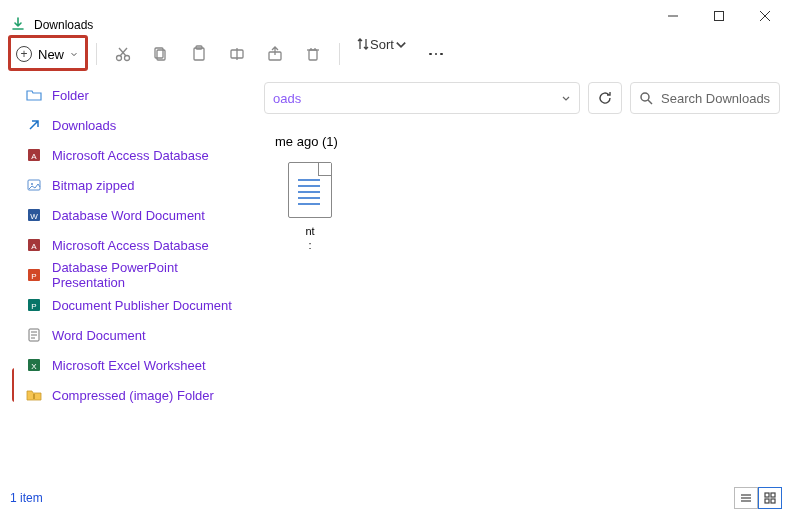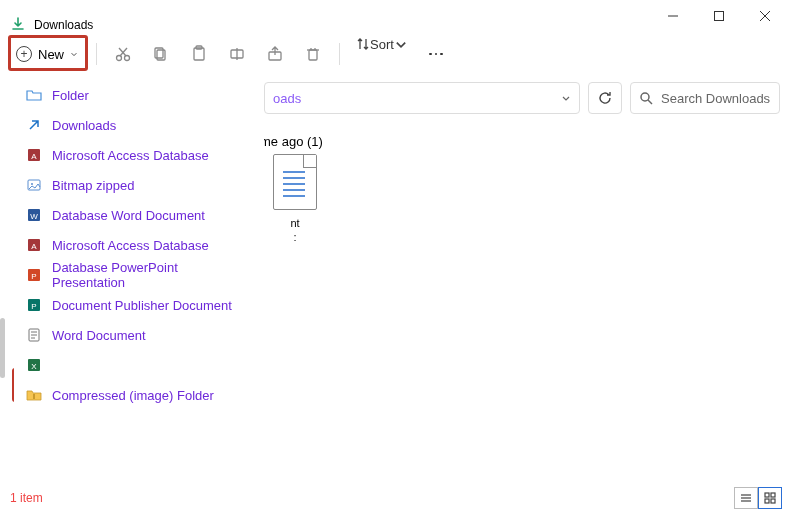--- a/index.html
+++ b/index.html
@@ -32,38 +32,38 @@
 .row2 { height:40px; display:flex; align-items:center; padding:0 12px; gap:8px; margin-top:2px;}
 .addr { flex:1; height:32px; border:1px solid #ddd; border-radius:4px; display:flex; align-items:center; padding:0 8px; font-size:13px; color:#333; justify-content:space-between;}
 .addr-part { color:#8b5cf6;}
 .addr-right { display:flex; align-items:center; gap:12px;}
 .refresh-btn { width:34px; height:32px; display:flex; align-items:center; justify-content:center; border:1px solid #ddd; border-radius:4px;}
 .refresh-btn svg { width:16px; height:16px; stroke:#444; fill:none; stroke-width:1.4;}
 .search { width:150px; height:32px; border:1px solid #ddd; border-radius:4px; display:flex; align-items:center; padding:0 8px; gap:8px; color:#666; font-size:13px;}
 .search svg { width:14px; height:14px; stroke:#666; fill:none; stroke-width:1.5;}
 
 
-.main { position:relative; height:370px; }
+.main { position:relative; height:370px;margin-left:15px; }
 .group-header { position:absolute; left:260px; top:16px; font-size:13px;}
-.doc-tile { position:absolute; left:260px; top:36px; width:70px; display:flex; flex-direction:column; align-items:center;}
+.doc-tile { position:absolute; left:260px; top:44px; width:70px; display:flex; flex-direction:column; align-items:center;}
 .doc-tile .page { width:44px; height:56px; border:1px solid #888; border-radius:2px; position:relative; background:#fff;}
 .doc-tile .page::before { content:""; position:absolute; right:0; top:0; width:12px; height:12px; border-left:1px solid #888; border-bottom:1px solid #888; background:#fff;}
 .doc-tile .lines { position:absolute; left:9px; top:16px; width:22px; height:28px; display:flex; flex-direction:column; gap:4px;}
 .doc-tile .lines span { height:2px; background:#1461c9; opacity:.7;}
 .doc-tile .caption { font-size:11px; text-align:center; margin-top:6px; line-height:1.3; white-space:pre-line;}
 
 
 .ctx { position:absolute; left:14px; top:80px; width:250px; background:#fff; z-index:10;}
 .ctx-item { height:30px; display:flex; align-items:center; gap:10px; padding:0 12px; font-size:13px; color:#6d28d9; border-radius:3px;}
 .ctx-icon { width:16px; height:16px; display:flex; align-items:center; justify-content:center;}
 .ctx-icon svg { width:16px; height:16px;}
 .zip-highlight { position:absolute; left:12px; top:368px; width:252px; height:34px;}
 
 
-.status { position:absolute; bottom:0; left:0; right:0; height:26px; display:flex; align-items:center; justify-content:space-between; padding:0 10px; font-size:12px; color:#ef4444;}
+.status { position:absolute; bottom:0; left:0; right:0; height:26px; display:flex; align-items:center; justify-content:space-between; padding:0 10px; font-size:12px; color:#1d4ed8;}
 .view-toggles { display:flex; gap:0;}
 .vt { width:24px; height:22px; border:1px solid #bbb; display:flex; align-items:center; justify-content:center;}
 .vt.active { border-color:#2a6fd6;}
 .vt svg { width:14px; height:14px; stroke:#444; fill:none; stroke-width:1.2;}
 
 .scroll-hint { position:absolute; left:0; top:200px; width:5px; height:60px; background:#c9c9c9; border-radius:3px;}
 </style>
 </head>
 <body>
 
@@ -244,20 +244,21 @@
       </span>
     <span>Word Document</span>
   </div>
   <div class="ctx-item">
     <span class="ctx-icon">
         <svg viewBox="0 0 16 16">
           <rect x="2" y="2" width="12" height="12" rx="1" fill="#217346"></rect>
           <text x="8" y="12" font-size="8" text-anchor="middle" fill="#fff" font-family="Arial">X</text>
         </svg>
       </span>
+    <span>Microsoft Excel Worksheet</span>
   </div>
   <div class="ctx-item">
     <span class="ctx-icon">
         <svg viewBox="0 0 16 16">
           <path d="M1 4h5l1 2h8v7H1z" fill="#f6c450" stroke="#c99a2e" stroke-width="0.8"></path>
           <rect x="7" y="7" width="2" height="5" fill="#c99a2e"></rect>
         </svg>
       </span>
     <span>Compressed (image) Folder</span>
   </div>

